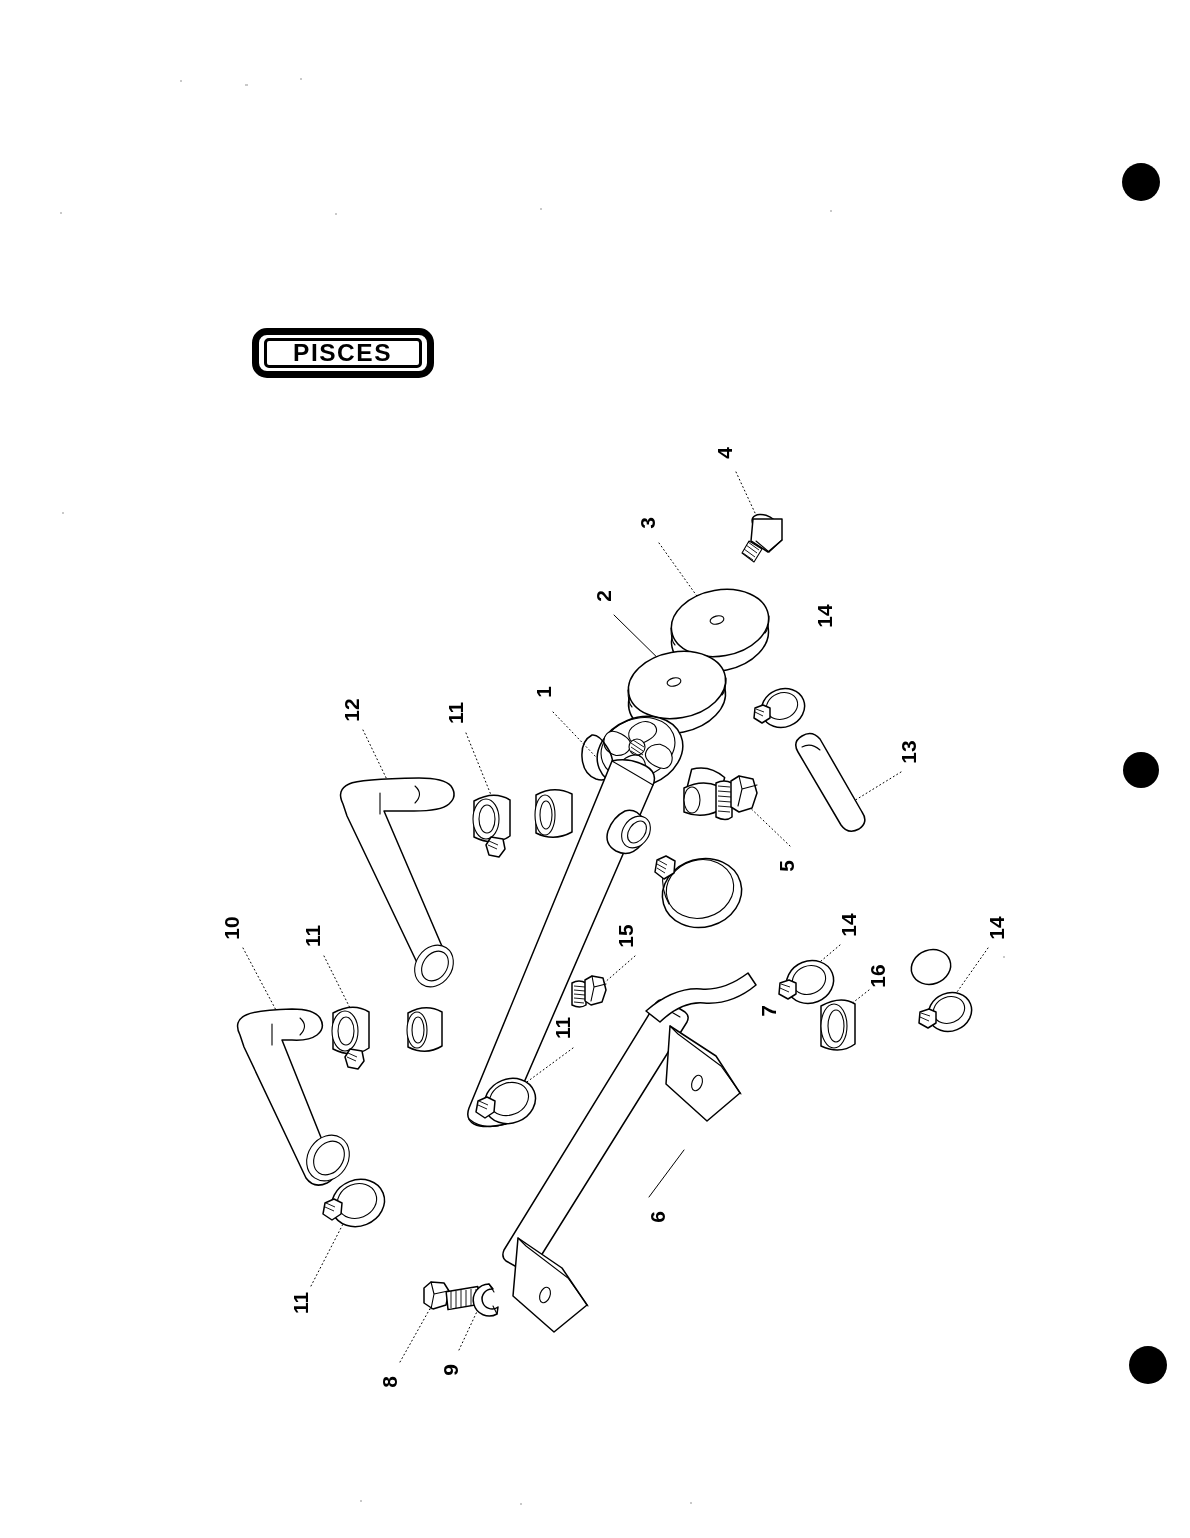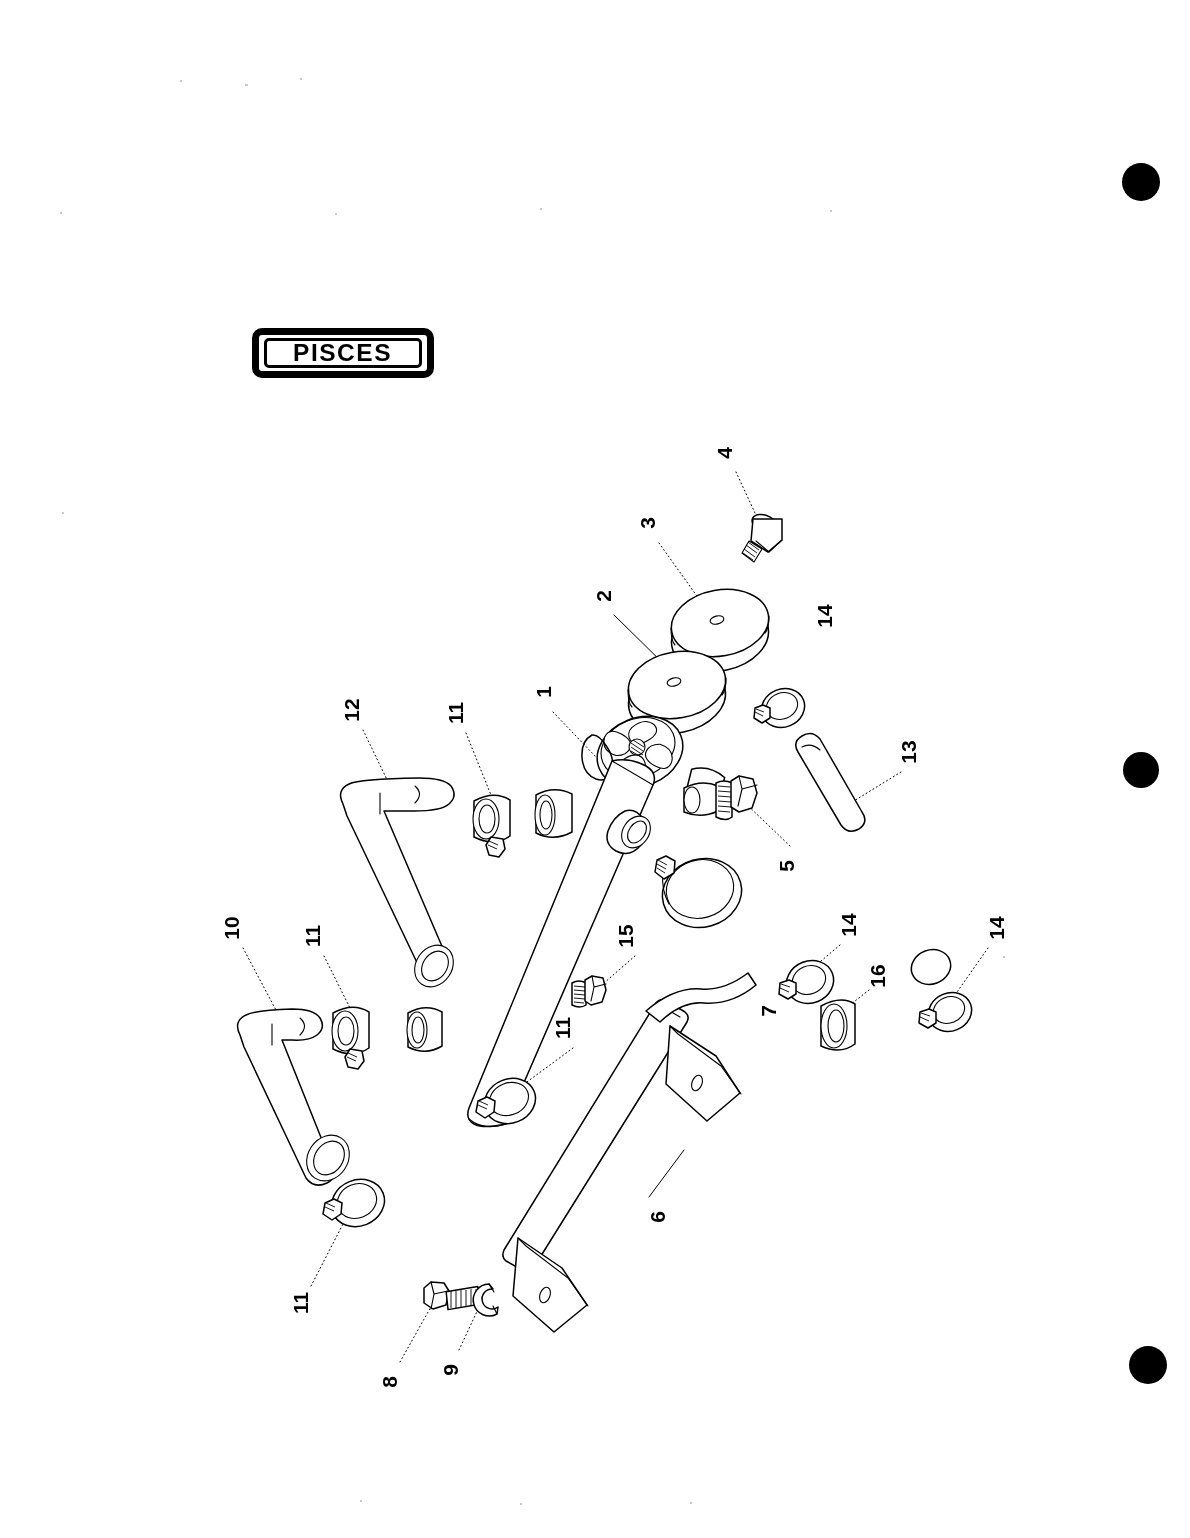--- a/index.html
+++ b/index.html
@@ -9,21 +9,21 @@
     font-family:"Liberation Sans", sans-serif;
     background:#ffffff;
   }
   #page{position:absolute;inset:0;width:1190px;height:1538px;}
 
   
   #logo{
     position:absolute;left:252px;top:328px;
     width:182px;height:50px;
     border:7px solid #000;
-    border-radius:10px;
+    border-radius:15px;
     box-sizing:border-box;
     display:flex;align-items:center;justify-content:center;
     background:#fff;
   }
   #logo-inner{
     width:158px;height:30px;
     border:3px solid #000;
     border-radius:5px;
     box-sizing:border-box;
     display:flex;align-items:center;justify-content:center;

